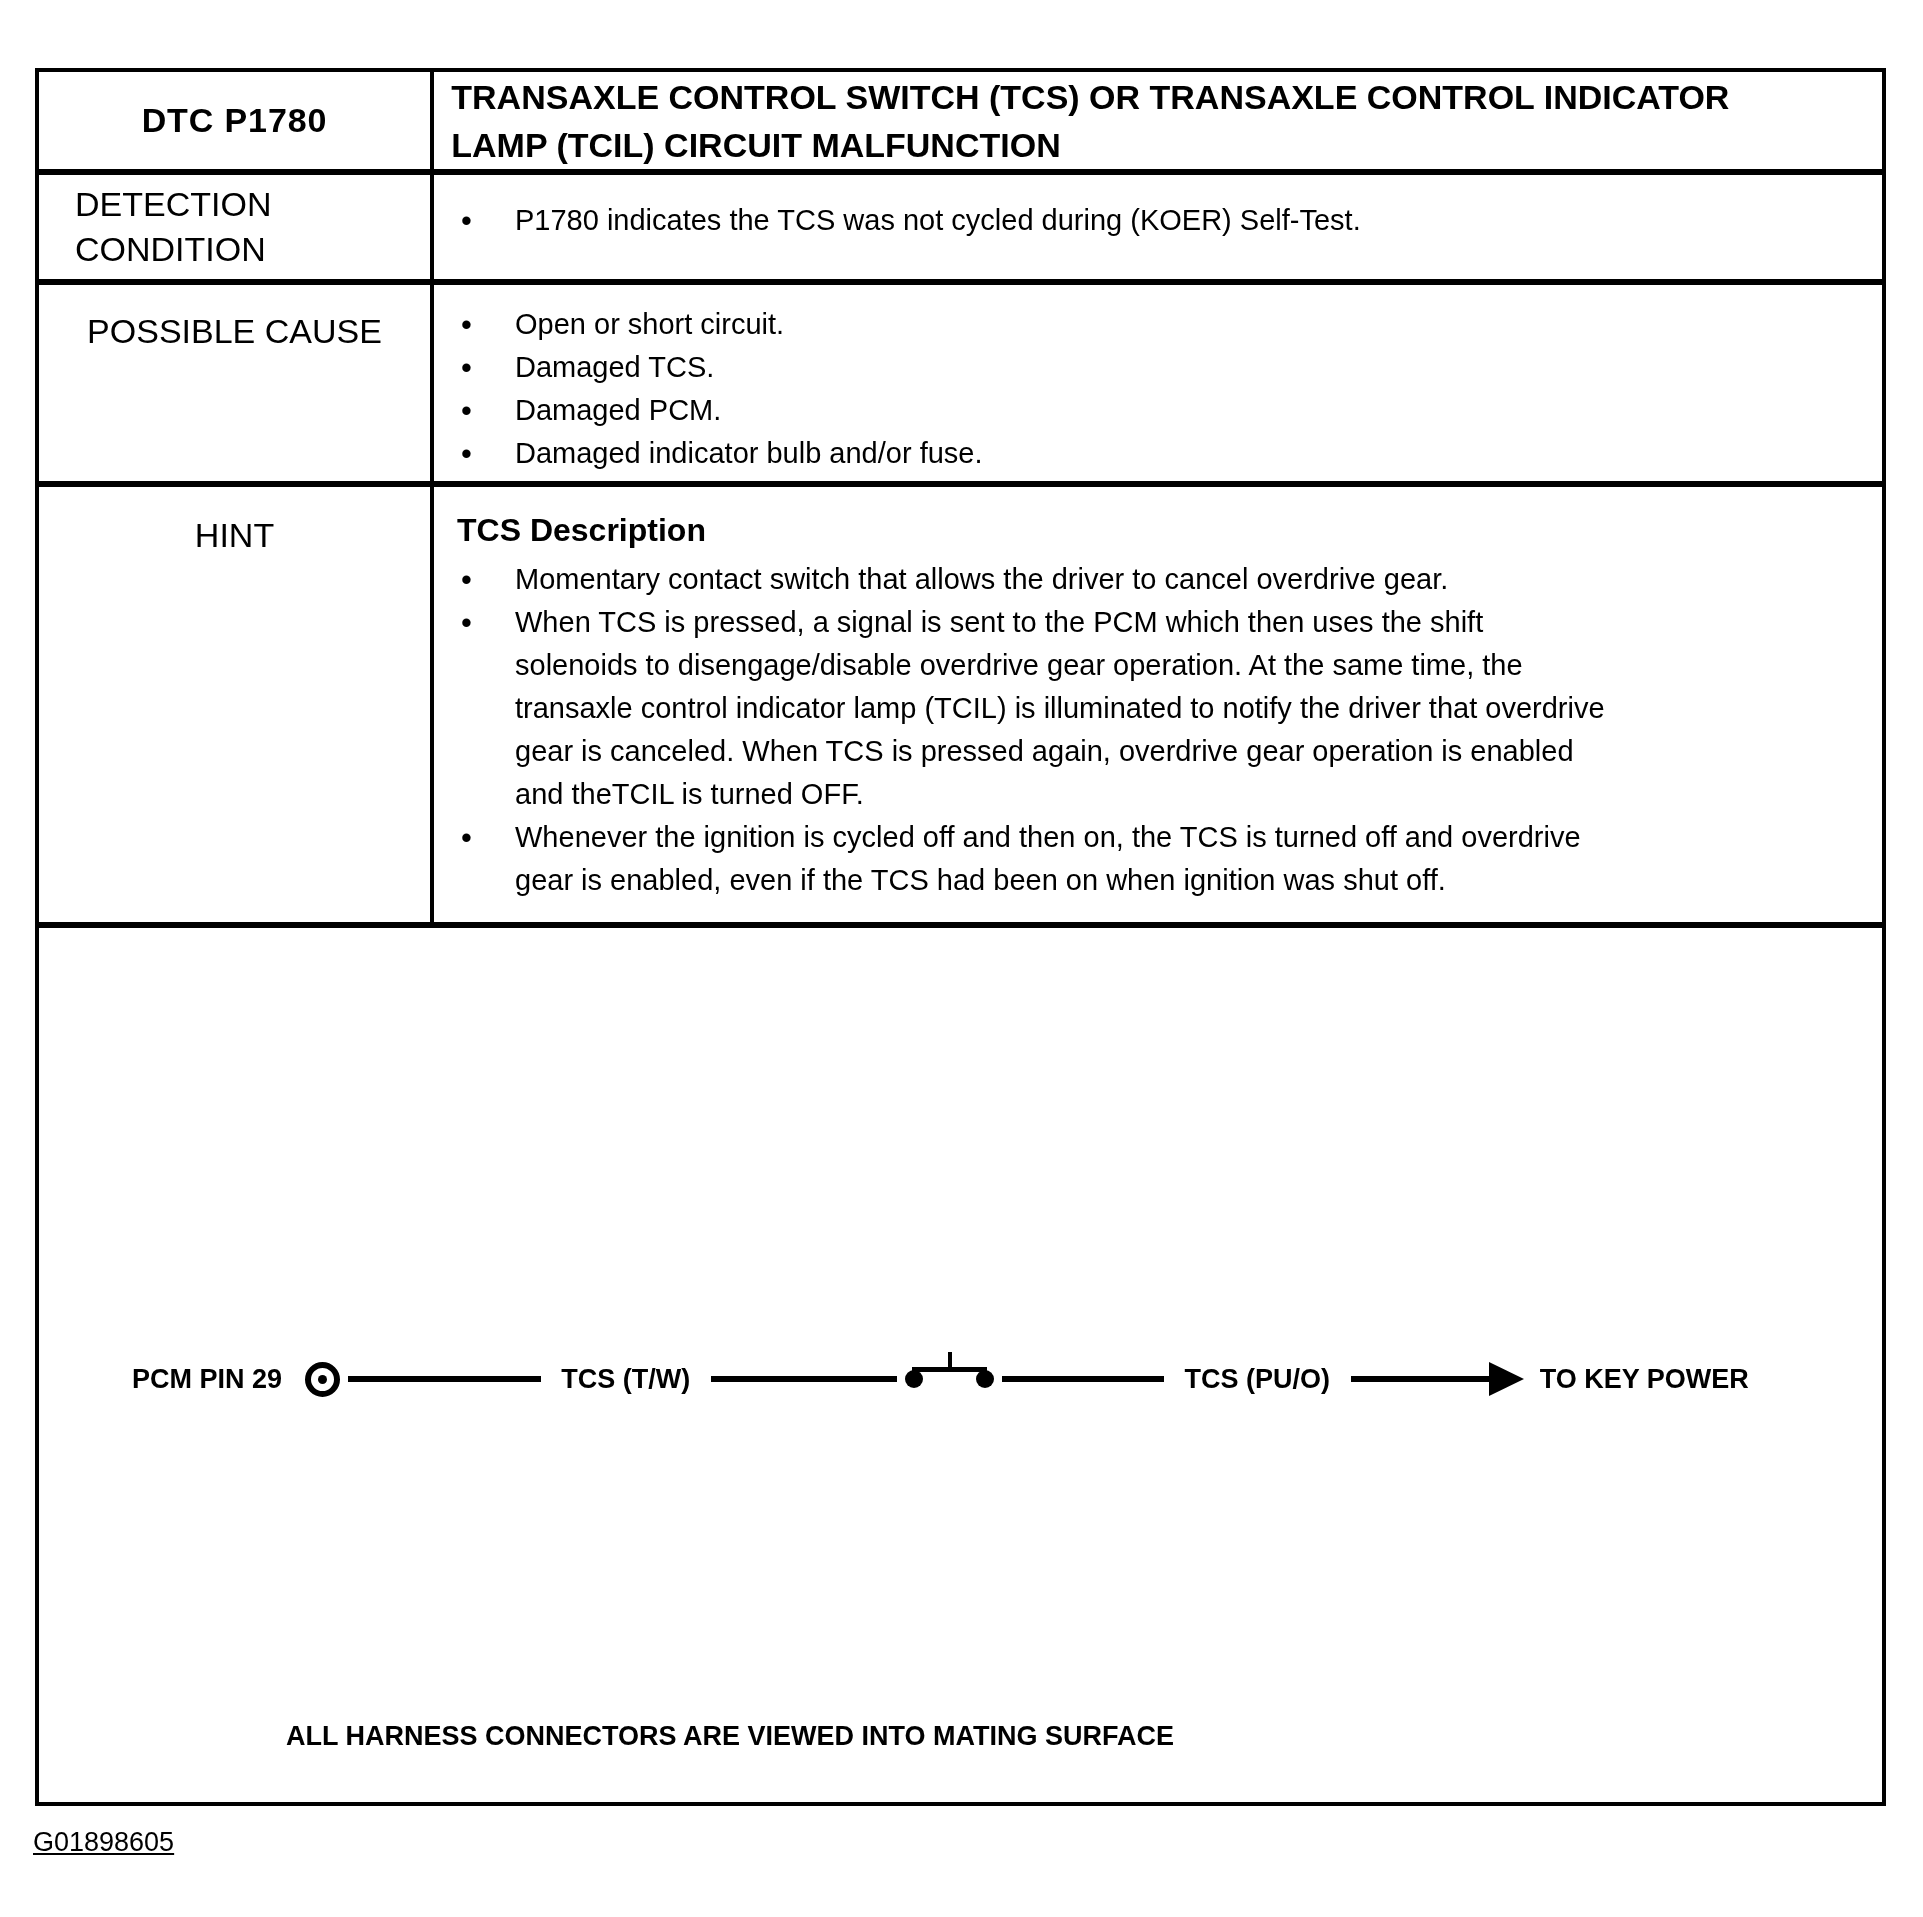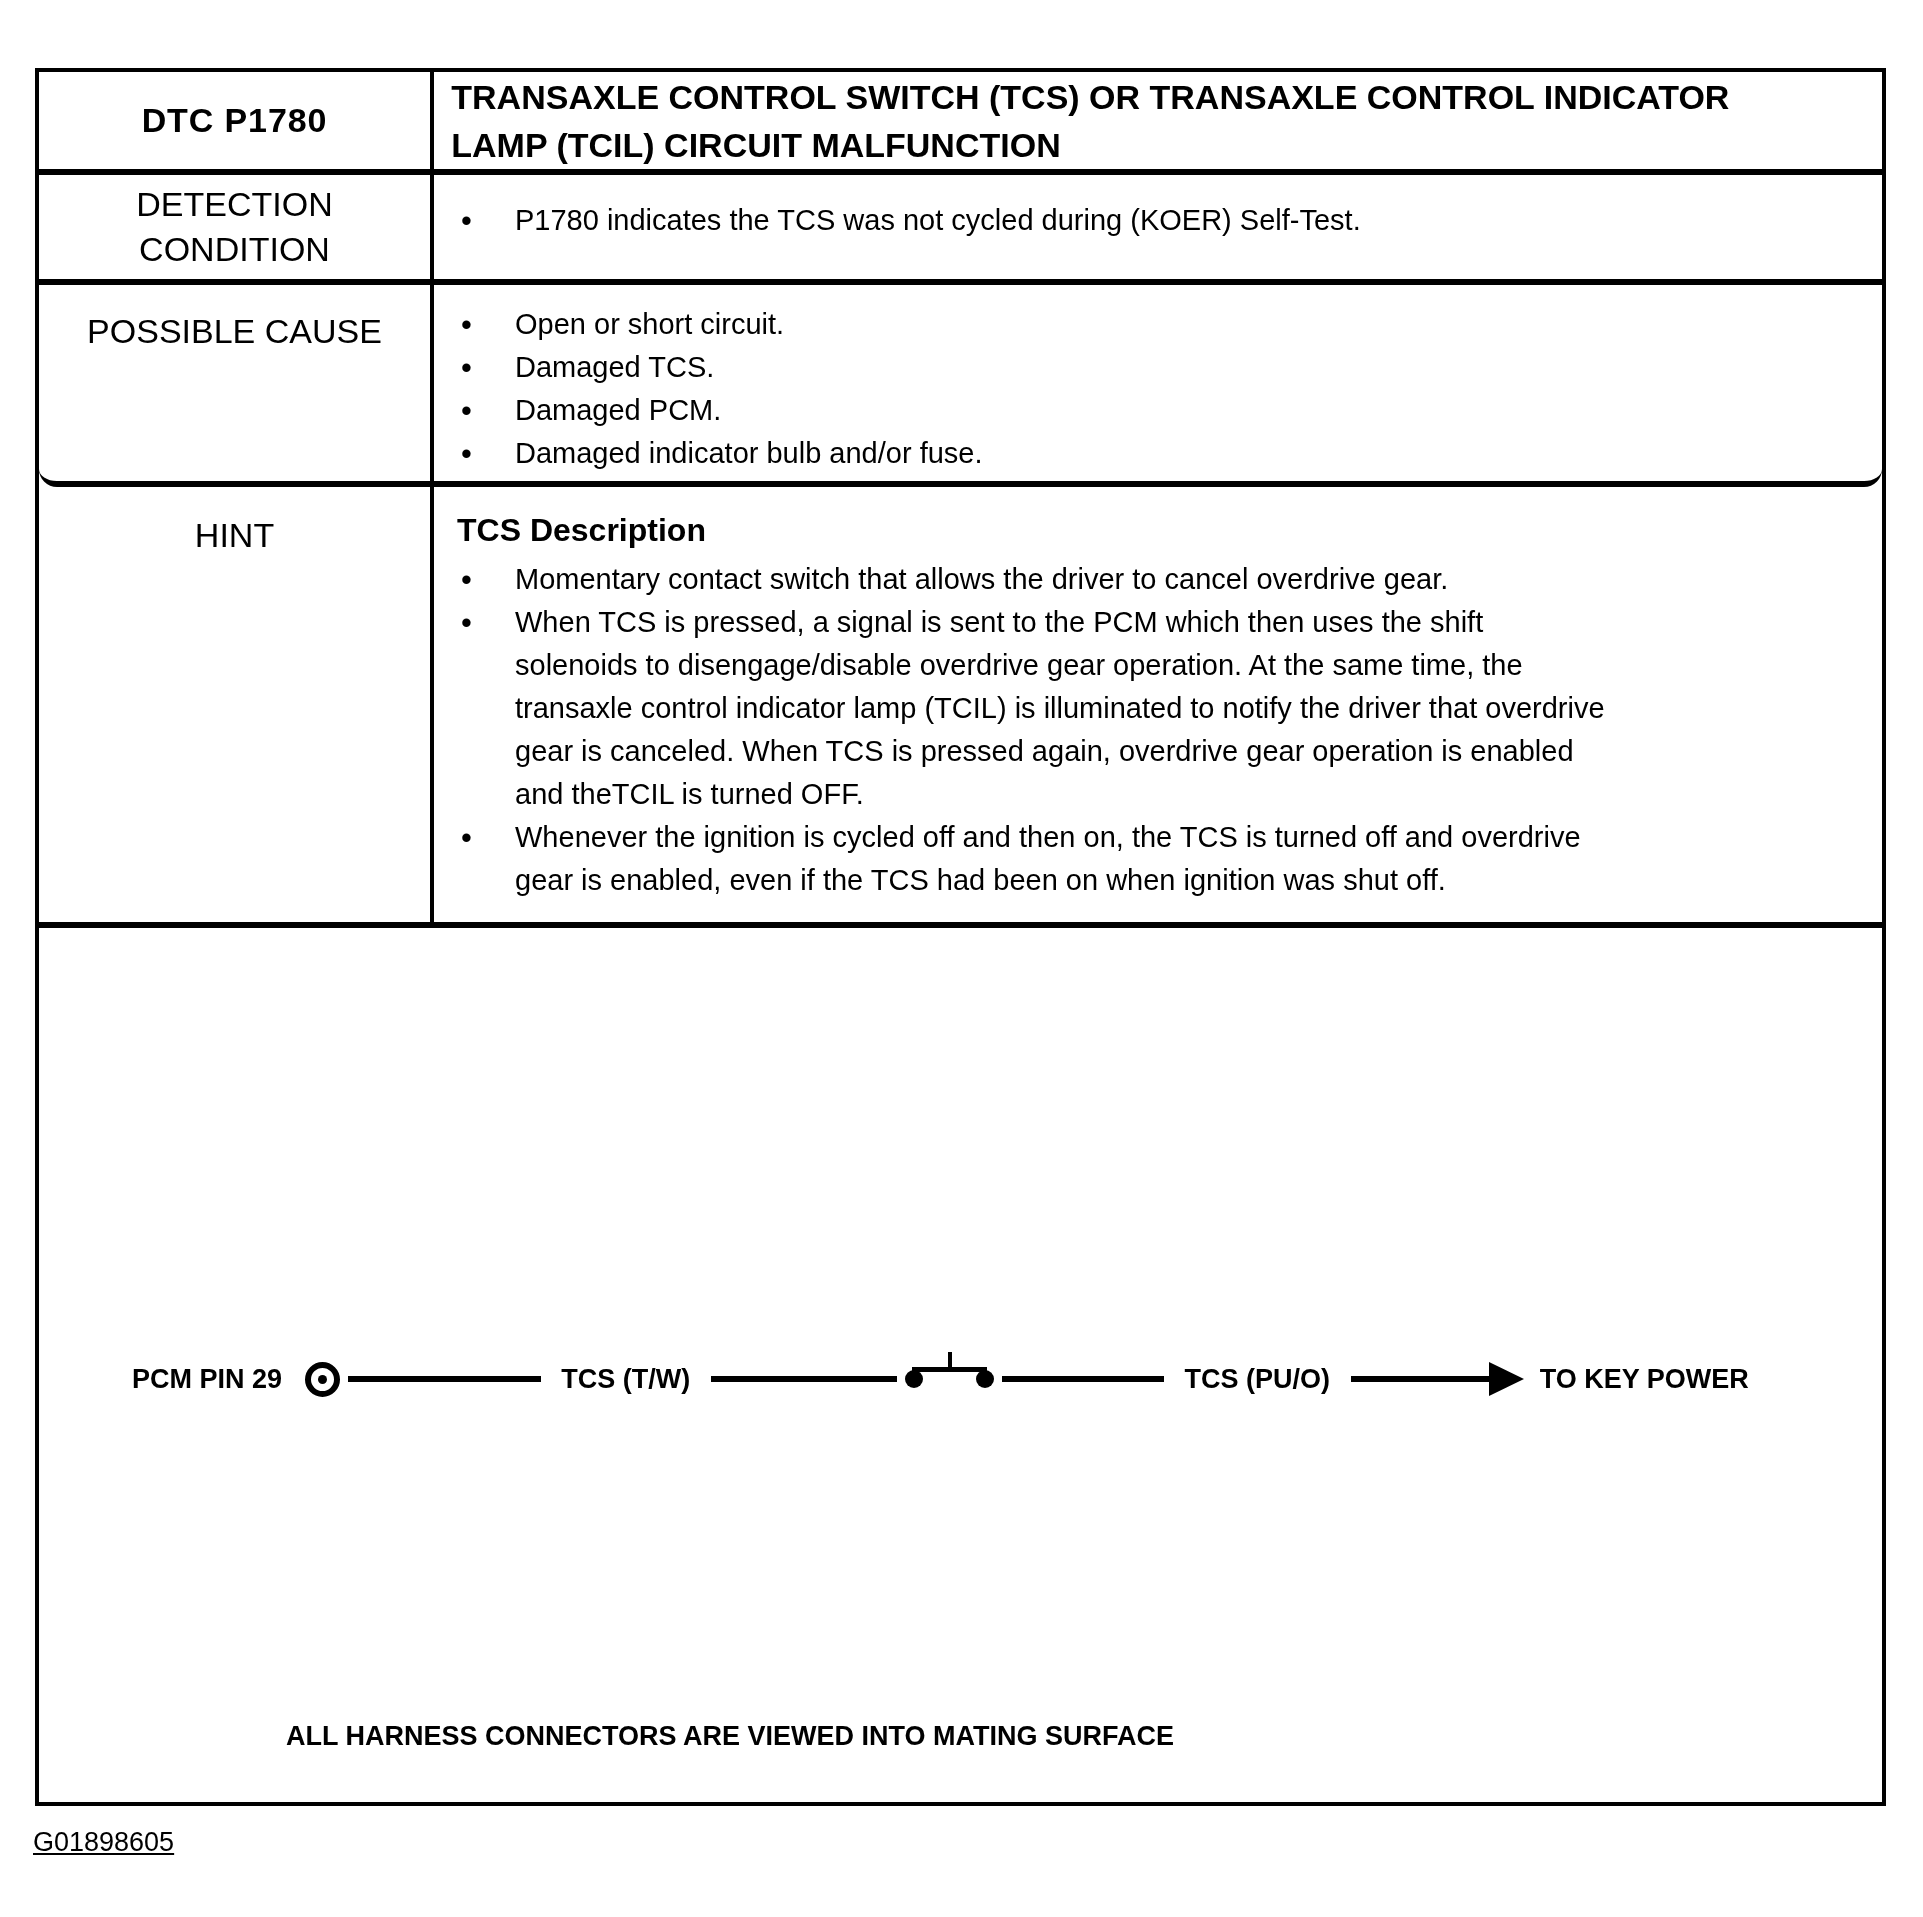--- a/index.html
+++ b/index.html
@@ -31,35 +31,35 @@
   }
   .t-row {
     display: flex;
     flex-direction: row;
     border-bottom: 6.4px solid #000;
     box-sizing: border-box;
     flex: 0 0 auto;
   }
   .t-row.r1 { height: 103px; }
   .t-row.r2 { height: 110px; }
-  .t-row.r3 { height: 202px; border-radius: 18px; }
+  .t-row.r3 { height: 202px; }
   .t-row.r4 { height: 441px; }
   .t-row.r5 {
     flex: 1 1 auto;
     border-bottom: none;
     position: relative;
     display: block;
   }
 
   .cell-left {
     width: 395px;
     flex: 0 0 395px;
     border-right: 4.5px solid #000;
     box-sizing: border-box;
-    text-align: center;
+    text-align: left;
     display: flex;
     justify-content: center;
   }
   .cell-right {
     flex: 1 1 auto;
     box-sizing: border-box;
     min-width: 0;
   }
 
   

